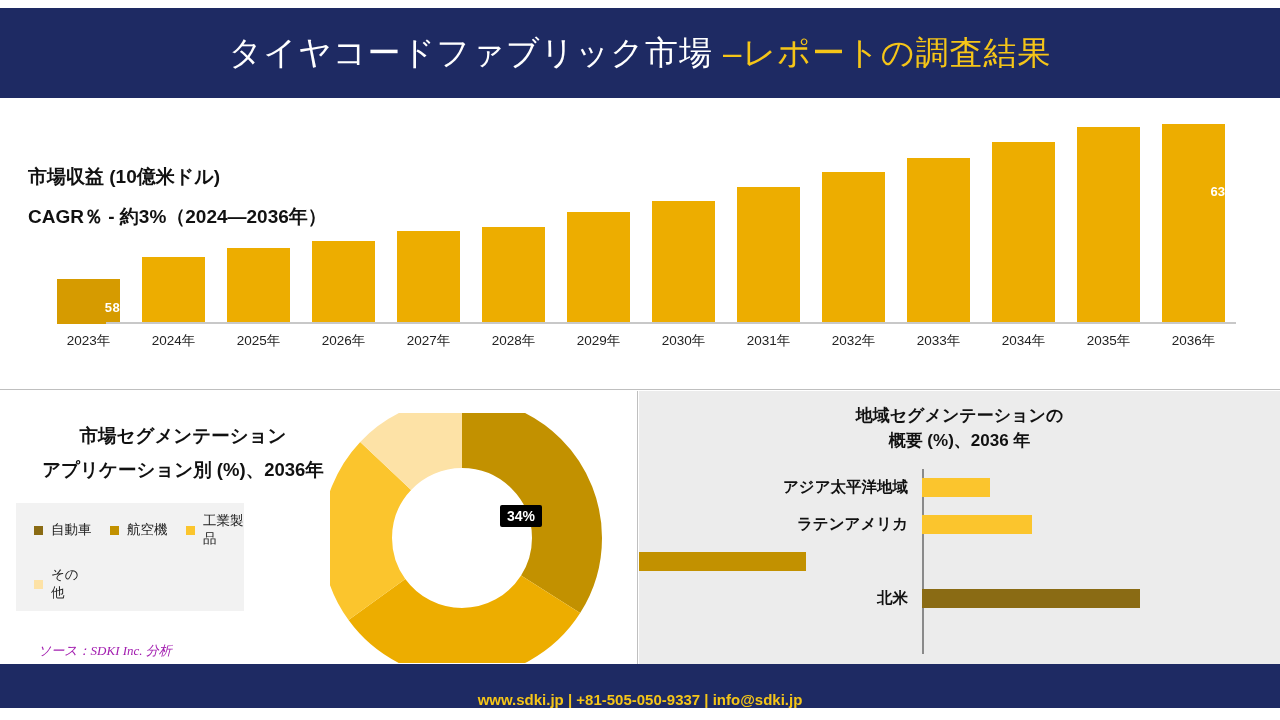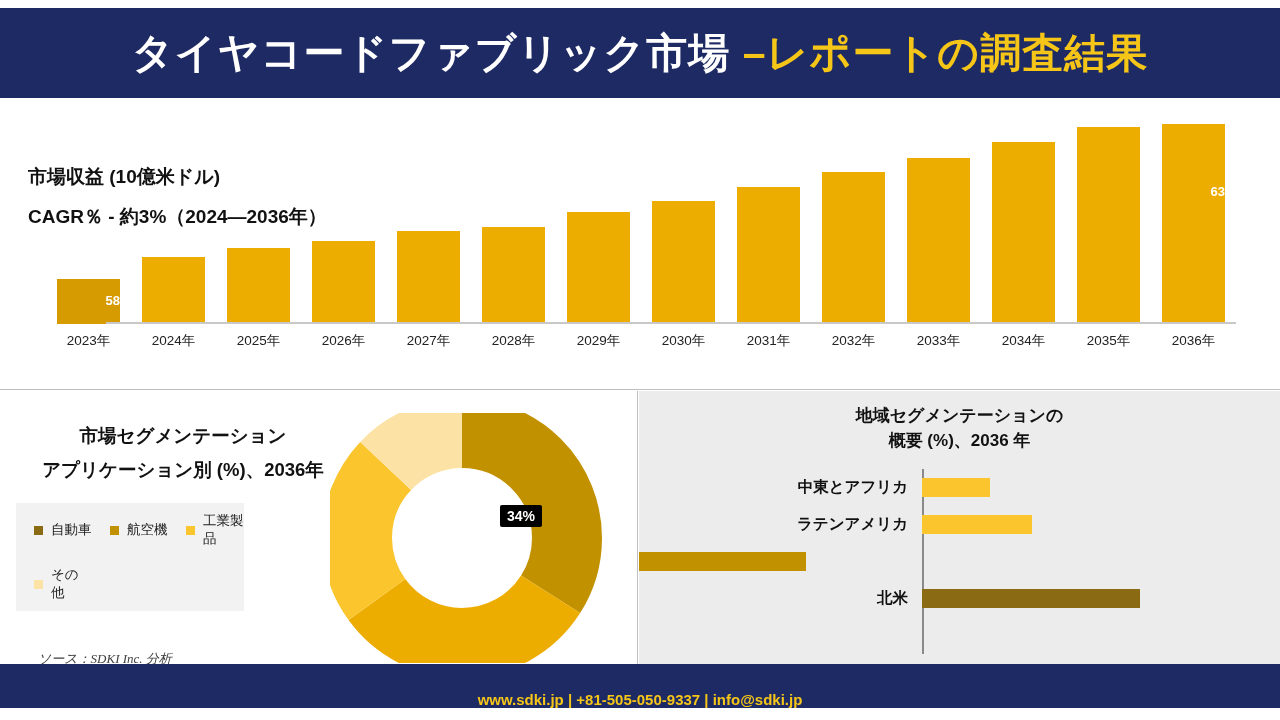--- a/index.html
+++ b/index.html
@@ -11,21 +11,21 @@
     overflow:hidden;
     position:relative;
   }
   
   #header {
     position:absolute; left:0; top:8px; width:1280px; height:90px;
     background:#1e2a63;
     display:flex; align-items:center; justify-content:center;
   }
   #header-title {
-    font-size:41px; font-weight:700; color:#ffffff; letter-spacing:1px;
+    font-size:33px; font-weight:400; color:#ffffff; letter-spacing:1px;
     white-space:nowrap;
   }
   #header-title .accent { color:#f5c518; }
 
   
   #top-block {
     position:absolute; left:0; top:98px; width:1280px; height:292px;
     background:#ffffff;
     border-bottom:1px solid #bfbfbf;
   }
@@ -45,21 +45,21 @@
     justify-content:flex-end; height:100%; position:relative;
   }
   .bar {
     width:63px; background:#edad00; position:relative;
   }
   .bar.first { background:#d69b00; }
   .bar-val {
     position:absolute; left:0; right:0; top:6px; text-align:right;
     color:#ffffff; font-size:13px; font-weight:700;
   }
-  .bar-val.inside-low { top:auto; bottom:16px; }
+  .bar-val.inside-low { top:auto; bottom:8px;font-family:Liberation Mono, monospace; }
   #bars-baseline {
     position:absolute; left:60px; bottom:40px; width:1130px; height:2px;
     background:#c8c8c8;
   }
   #bar-xlabels {
     position:absolute; left:0; bottom:8px; width:1190px; height:24px;
     display:flex;
   }
   .x-lab { flex:1 1 0; text-align:center; font-size:13.5px; color:#222; }
 
@@ -84,22 +84,22 @@
   .legend-label { font-size:13.5px; color:#222; }
 
   #donut-wrap { position:absolute; left:330px; top:22px; width:285px; height:250px; }
   #donut-pct {
     position:absolute; left:170px; top:92px;
     background:#000000; color:#ffffff; font-size:14px; font-weight:700;
     padding:3px 7px; border-radius:2px;
   }
 
   #source-note {
-    position:absolute; left:38px; bottom:8px;
-    font-size:13px; color:#404040; font-style:italic;
+    position:absolute; left:38px; bottom:16px;
+    font-size:13px; color:#a21caf; font-style:italic;
     font-family:"Liberation Serif", serif;
     margin-top:44px;
   }
 
   
   #br-panel {
     position:absolute; left:639px; top:391px; width:641px; height:285px;
     background:#ececec;
   }
   #br-title {
@@ -253,21 +253,21 @@
 </div>
 
 <div id="br-panel">
   <div id="br-title">
     <div>地域セグメンテーションの</div>
     <div>概要 (%)、2036 年</div>
   </div>
   <div id="h-axis"></div>
   <div id="hbars">
       <div class="hrow">
-        <div class="hrow-label">中東とアフリカ</div>
+        <div class="hrow-label">アジア太平洋地域</div>
         <div class="hrow-bar" style="width: 68px; background: rgb(251, 197, 45);"></div>
       </div>
       <div class="hrow">
         <div class="hrow-label">ラテンアメリカ</div>
         <div class="hrow-bar" style="width: 110px; background: rgb(251, 197, 45);"></div>
       </div>
       <div class="hrow">
         <div class="hrow-bar" style="width: 167px; background: rgb(194, 145, 0);"></div>
       </div>
       <div class="hrow">

